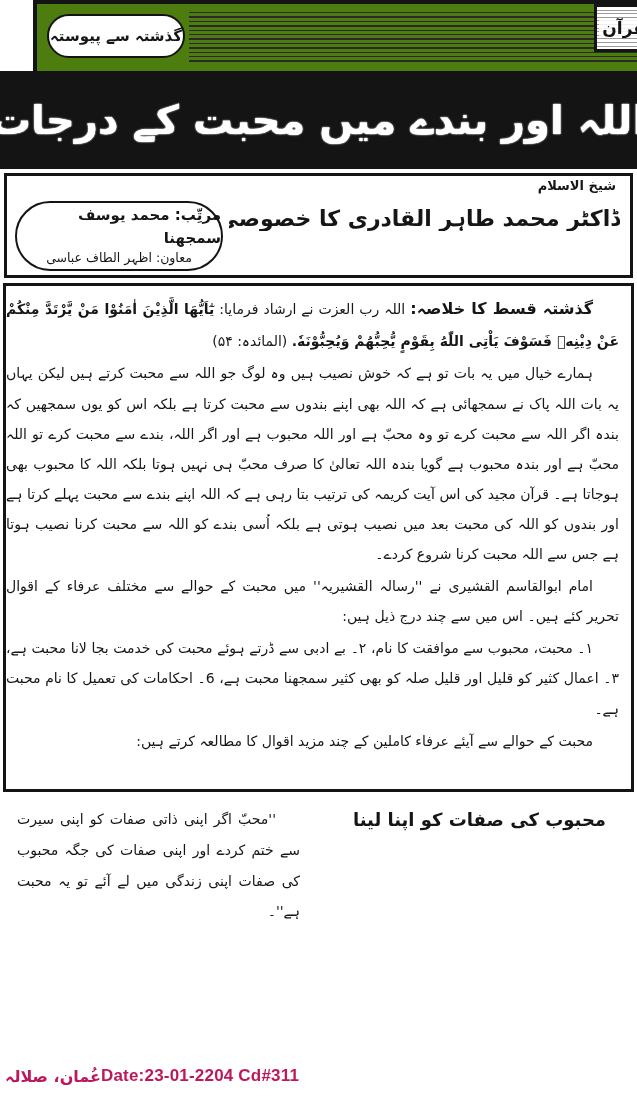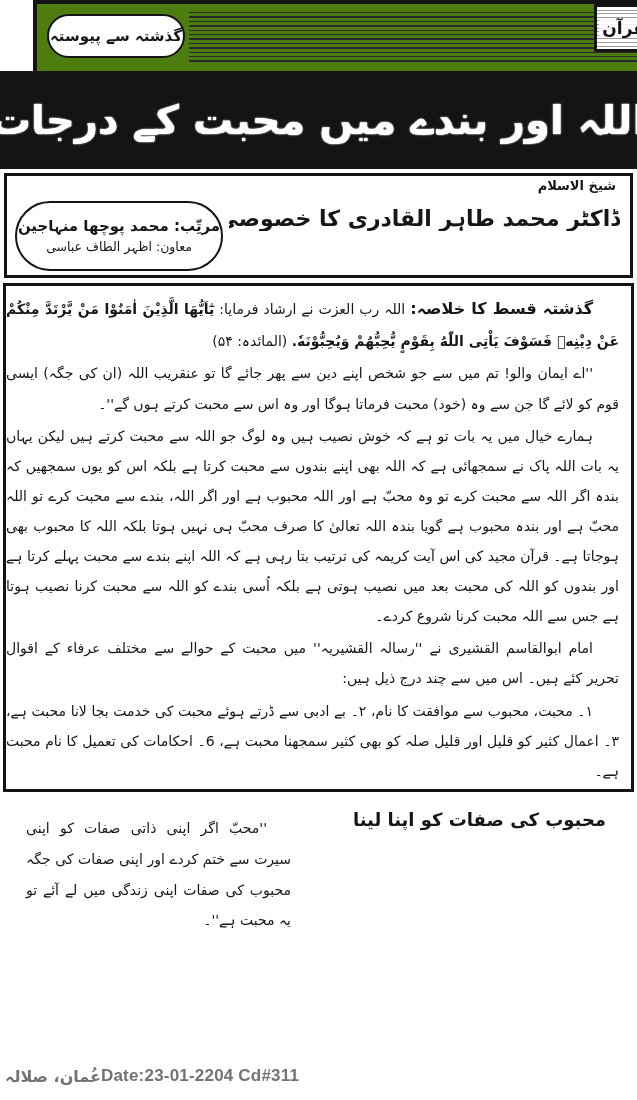--- a/index.html
+++ b/index.html
@@ -79,29 +79,29 @@
   
   .bottom-section{
     position:absolute;top:796px;left:8px;width:621px;height:252px;
     direction:rtl;display:flex;gap:22px;overflow:hidden;
   }
   .col{width:299px;text-align:justify;font-size:14px;line-height:2.2;}
   .section-heading{
     text-align:center;font-size:18px;font-weight:bold;
     margin:4px 0 6px 0;white-space:nowrap;
   }
-  .col p{margin:17px;}
+  .col p{margin:8px;}
   .col .indent{text-indent:24px;}
   .arabic-quote{font-weight:bold;font-size:15px;text-indent:30px;line-height:2.3;}
   
   .footer-line{
     position:absolute;top:1063px;left:5px;height:26px;
     display:flex;align-items:center;
     font-family:"Liberation Sans", sans-serif;font-weight:bold;font-size:17px;
-    color:#737373;
+    color:#be185d;
   }
   .footer-location{direction:rtl;unicode-bidi:isolate;font-family:"DejaVu Sans", sans-serif;font-size:16px;}
   .footer-date{direction:ltr;unicode-bidi:isolate;letter-spacing:.2px;}
 </style>
 </head>
 <body>
 
 <div class="page">
 
   <div class="header-bar">
@@ -115,33 +115,32 @@
   </div>
 
   <div class="title-banner">
     <span class="article-title">اللہ اور بندے میں محبت کے درجات</span>
   </div>
 
   <div class="byline-box">
     <div class="kicker-label">شیخ الاسلام</div>
     <div class="speaker-title">ڈاکٹر محمد طاہر القادری کا خصوصی خطاب</div>
     <div class="credits-box">
-      <div class="compiler-line">مرتِّب: محمد پوچھا منہاجین</div>
+      <div class="compiler-line">مرتِّب: محمد یوسف سمجھنا</div>
       <div class="assistant-line">معاون: اظہر الطاف عباسی</div>
     </div>
   </div>
 
   <div class="article-box">
     <p>
       <span class="heavy">گذشتہ قسط کا خلاصہ:</span>
       <span>اللہ رب العزت نے ارشاد فرمایا:</span>
       <span class="arabic">یٰٓاَیُّهَا الَّذِیْنَ اٰمَنُوْا مَنْ یَّرْتَدَّ مِنْکُمْ عَنْ دِیْنِهٖ فَسَوْفَ یَاْتِی اللّٰهُ بِقَوْمٍ یُّحِبُّهُمْ وَیُحِبُّوْنَهٗ.</span>
       <span>(المائدہ: ۵۴)</span>
     </p>
-    <p>''اے ایمان والو! تم میں سے جو شخص اپنے دین سے پھر جائے گا تو عنقریب اللہ (ان کی جگہ) ایسی قوم کو لائے گا جن سے وہ (خود) محبت فرماتا ہوگا اور وہ اس سے محبت کرتے ہوں گے''۔</p>
     <p>ہمارے خیال میں یہ بات تو ہے کہ خوش نصیب ہیں وہ لوگ جو اللہ سے محبت کرتے ہیں لیکن یہاں یہ بات اللہ پاک نے سمجھائی ہے کہ اللہ بھی اپنے بندوں سے محبت کرتا ہے بلکہ اس کو یوں سمجھیں کہ بندہ اگر اللہ سے محبت کرے تو وہ محبّ ہے اور اللہ محبوب ہے اور اگر اللہ، بندے سے محبت کرے تو اللہ محبّ ہے اور بندہ محبوب ہے گویا بندہ اللہ تعالیٰ کا صرف محبّ ہی نہیں ہوتا بلکہ اللہ کا محبوب بھی ہوجاتا ہے۔ قرآن مجید کی اس آیت کریمہ کی ترتیب بتا رہی ہے کہ اللہ اپنے بندے سے محبت پہلے کرتا ہے اور بندوں کو اللہ کی محبت بعد میں نصیب ہوتی ہے بلکہ اُسی بندے کو اللہ سے محبت کرنا نصیب ہوتا ہے جس سے اللہ محبت کرنا شروع کردے۔</p>
     <p>امام ابوالقاسم القشیری نے ''رسالہ القشیریہ'' میں محبت کے حوالے سے مختلف عرفاء کے اقوال تحریر کئے ہیں۔ اس میں سے چند درج ذیل ہیں:</p>
     <p>۱۔ محبت، محبوب سے موافقت کا نام، ۲۔ بے ادبی سے ڈرتے ہوئے محبت کی خدمت بجا لانا محبت ہے، ۳۔ اعمال کثیر کو قلیل اور قلیل صلہ کو بھی کثیر سمجھنا محبت ہے، 6۔ احکامات کی تعمیل کا نام محبت ہے۔</p>
     <p>محبت کے حوالے سے آیئے عرفاء کاملین کے چند مزید اقوال کا مطالعہ کرتے ہیں:</p>
   </div>
 
   <div class="bottom-section">
     <div class="col">
       <div class="section-heading">محبوب کی صفات کو اپنا لینا</div>
     </div>

